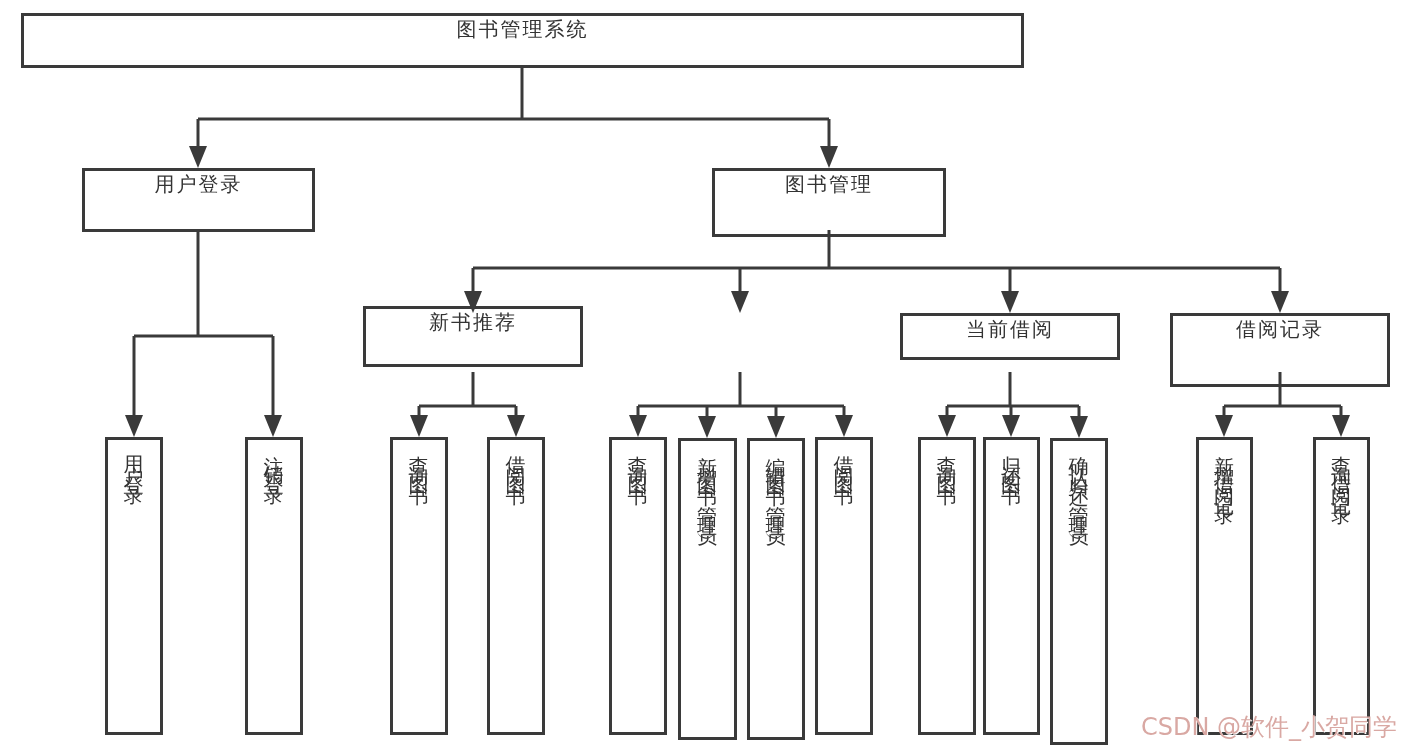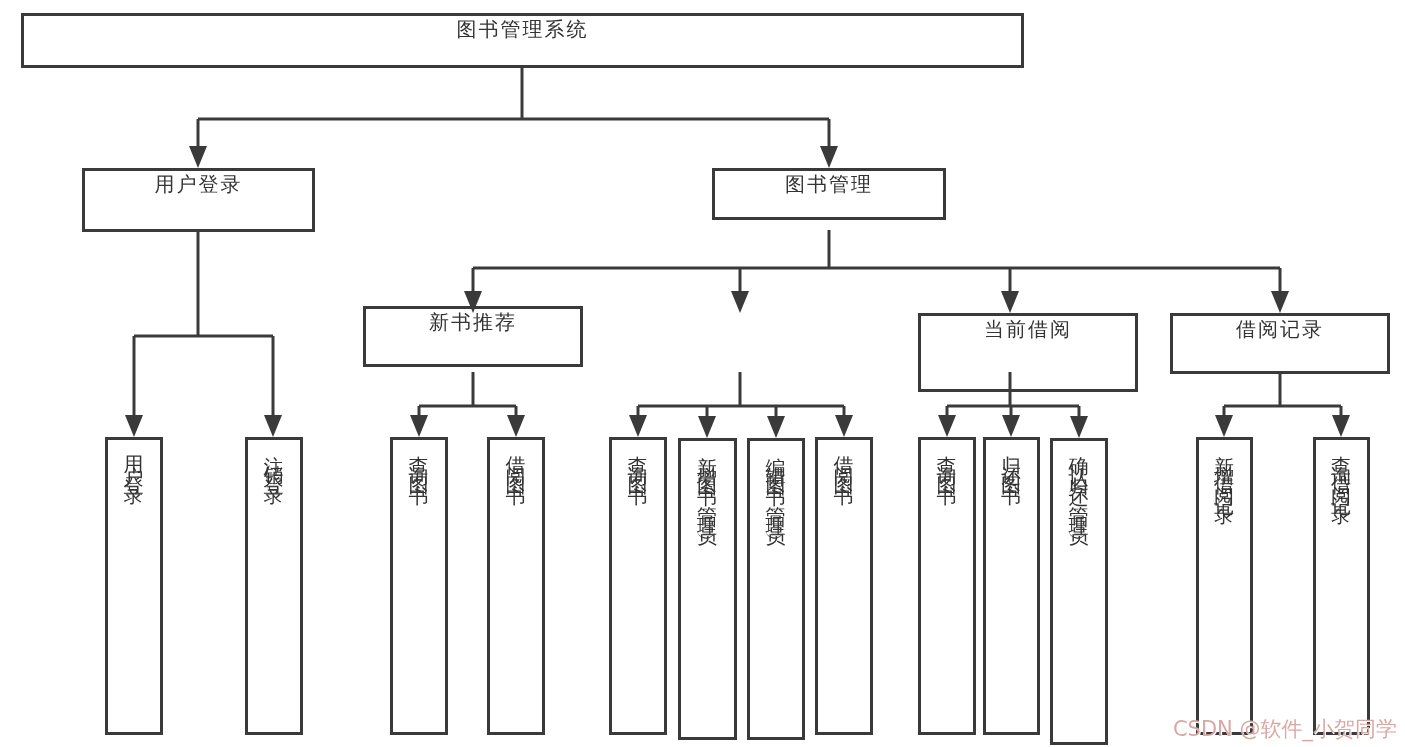--- a/index.html
+++ b/index.html
@@ -35,50 +35,50 @@
   }
   #connectors{
     position:absolute;left:0;top:0;z-index:3;
     pointer-events:none;
   }
   #connectors path{stroke:#3a3a3a;stroke-width:3;fill:none;}
   #connectors polygon{fill:#3a3a3a;stroke:none;}
   #watermark{
     position:absolute;
     right:8px;bottom:4px;
-    font-size:21px;
+    font-size:24px;
     color:#d9a8a3;
     text-shadow:1px 1px 0 #ffffff;
     z-index:4;
     white-space:nowrap;
   }
 </style>
 </head>
 <body>
 
 <div id="stage">
 
   <div class="node" style="left:21px;top:13px;width:1003px;height:55px;">
     <span class="hlabel">图书管理系统</span>
   </div>
 
   <div class="node" style="left:82px;top:168px;width:233px;height:64px;">
     <span class="hlabel">用户登录</span>
   </div>
-  <div class="node" style="left:712px;top:168px;width:234px;height:52px;">
+  <div class="node" style="left:712px;top:168px;width:234px;height:69px;">
     <span class="hlabel">图书管理</span>
   </div>
 
   <div class="node" style="left:363px;top:306px;width:220px;height:61px;">
     <span class="hlabel">新书推荐</span>
   </div>
-  <div class="node" style="left:900px;top:313px;width:220px;height:79px;margin-left:18px;">
+  <div class="node" style="left:900px;top:313px;width:220px;height:47px;">
     <span class="hlabel">当前借阅</span>
   </div>
-  <div class="node" style="left:1170px;top:313px;width:220px;height:61px;">
+  <div class="node" style="left:1170px;top:313px;width:220px;height:74px;">
     <span class="hlabel">借阅记录</span>
   </div>
 
   <div class="node vbox" style="left:105px;top:437px;width:58px;height:298px;">
     <span class="vlabel">用户登录</span>
   </div>
   <div class="node vbox" style="left:245px;top:437px;width:58px;height:298px;">
     <span class="vlabel">注销登录</span>
   </div>
 

